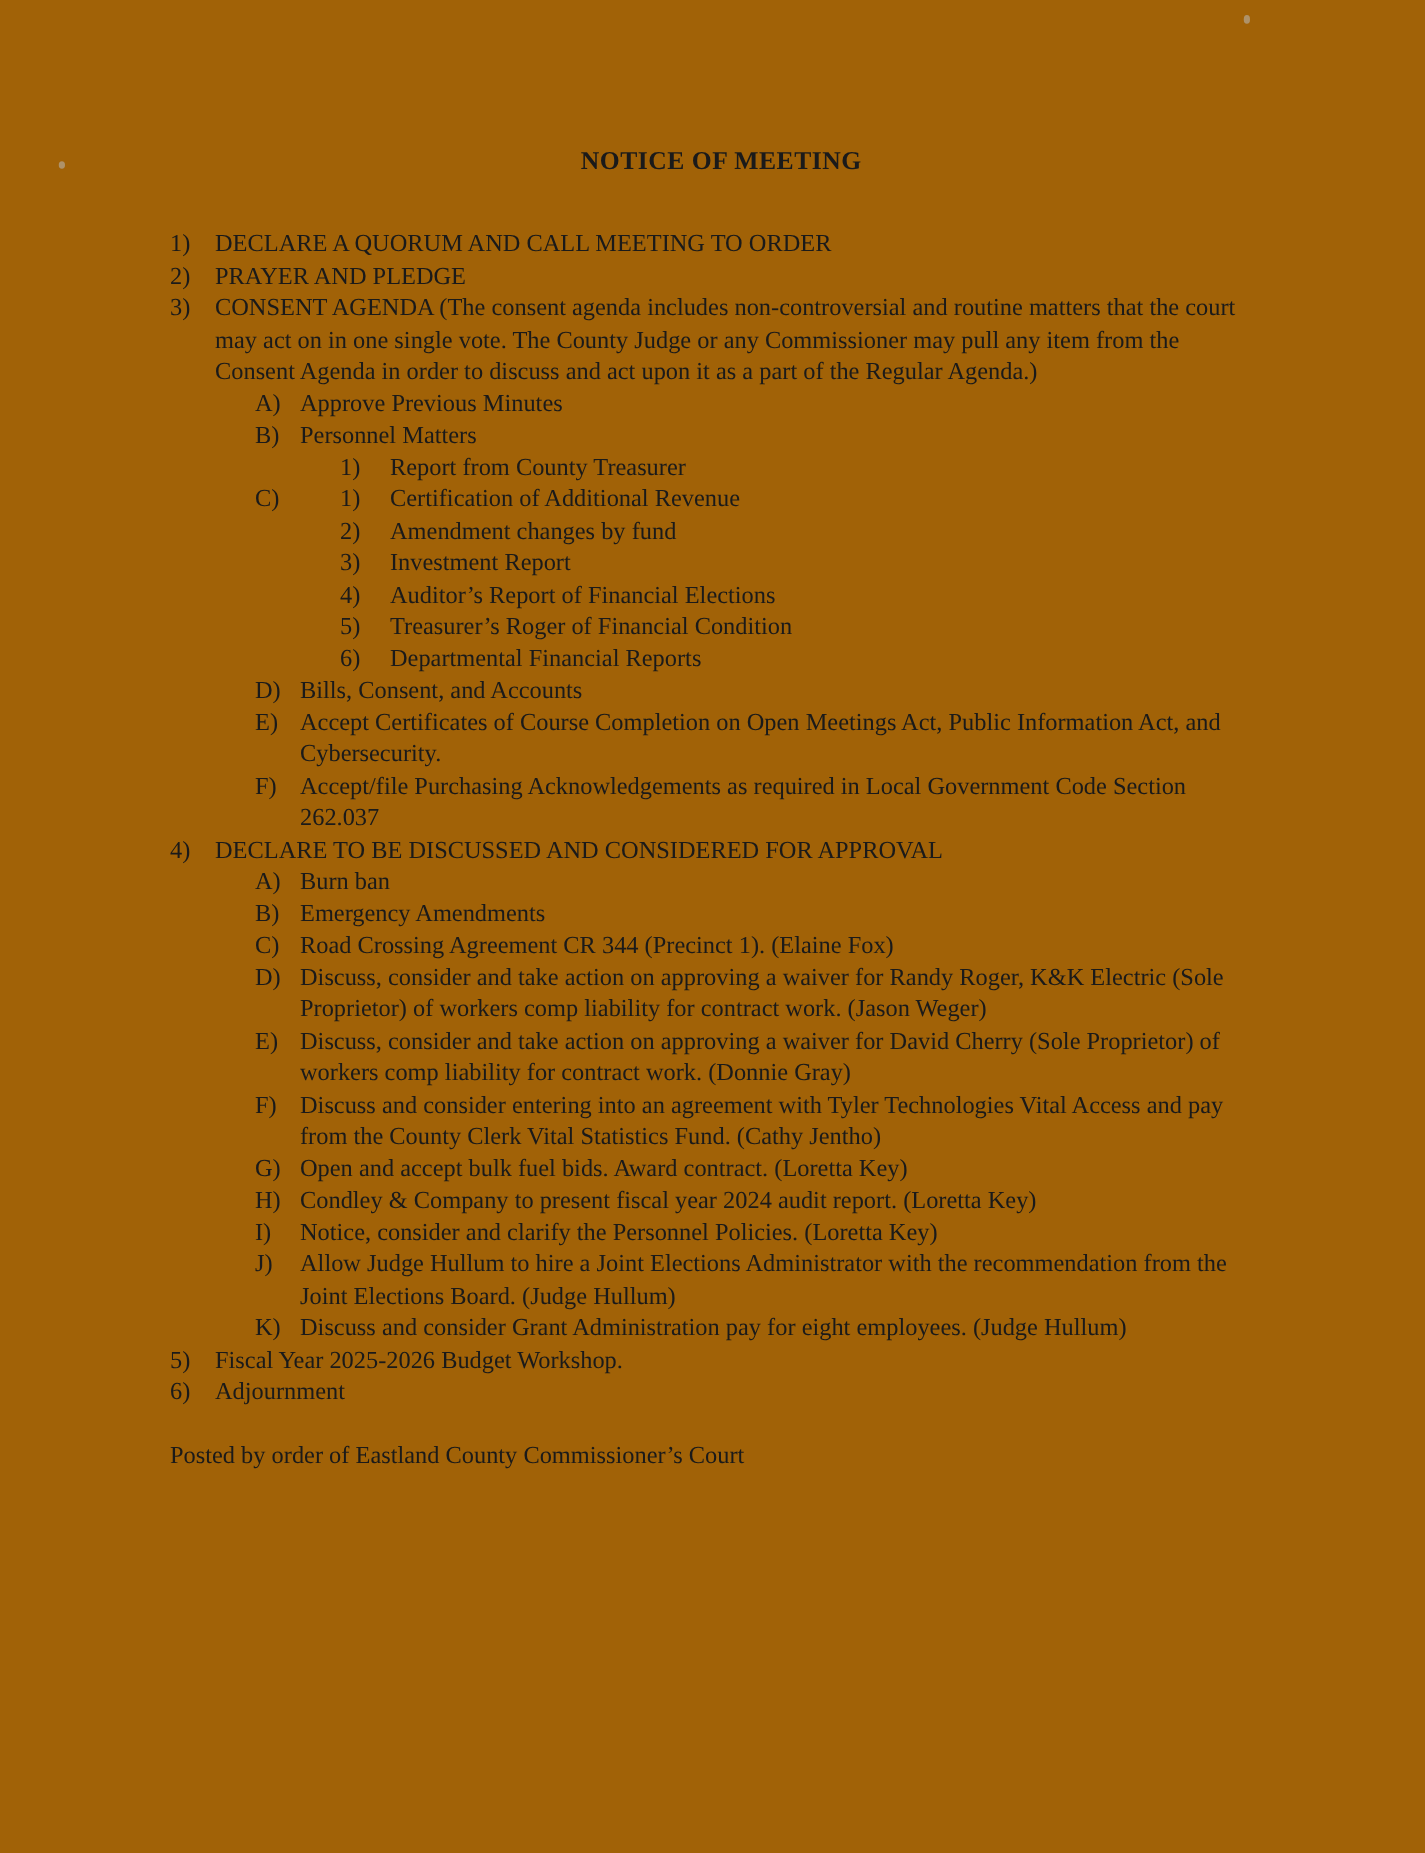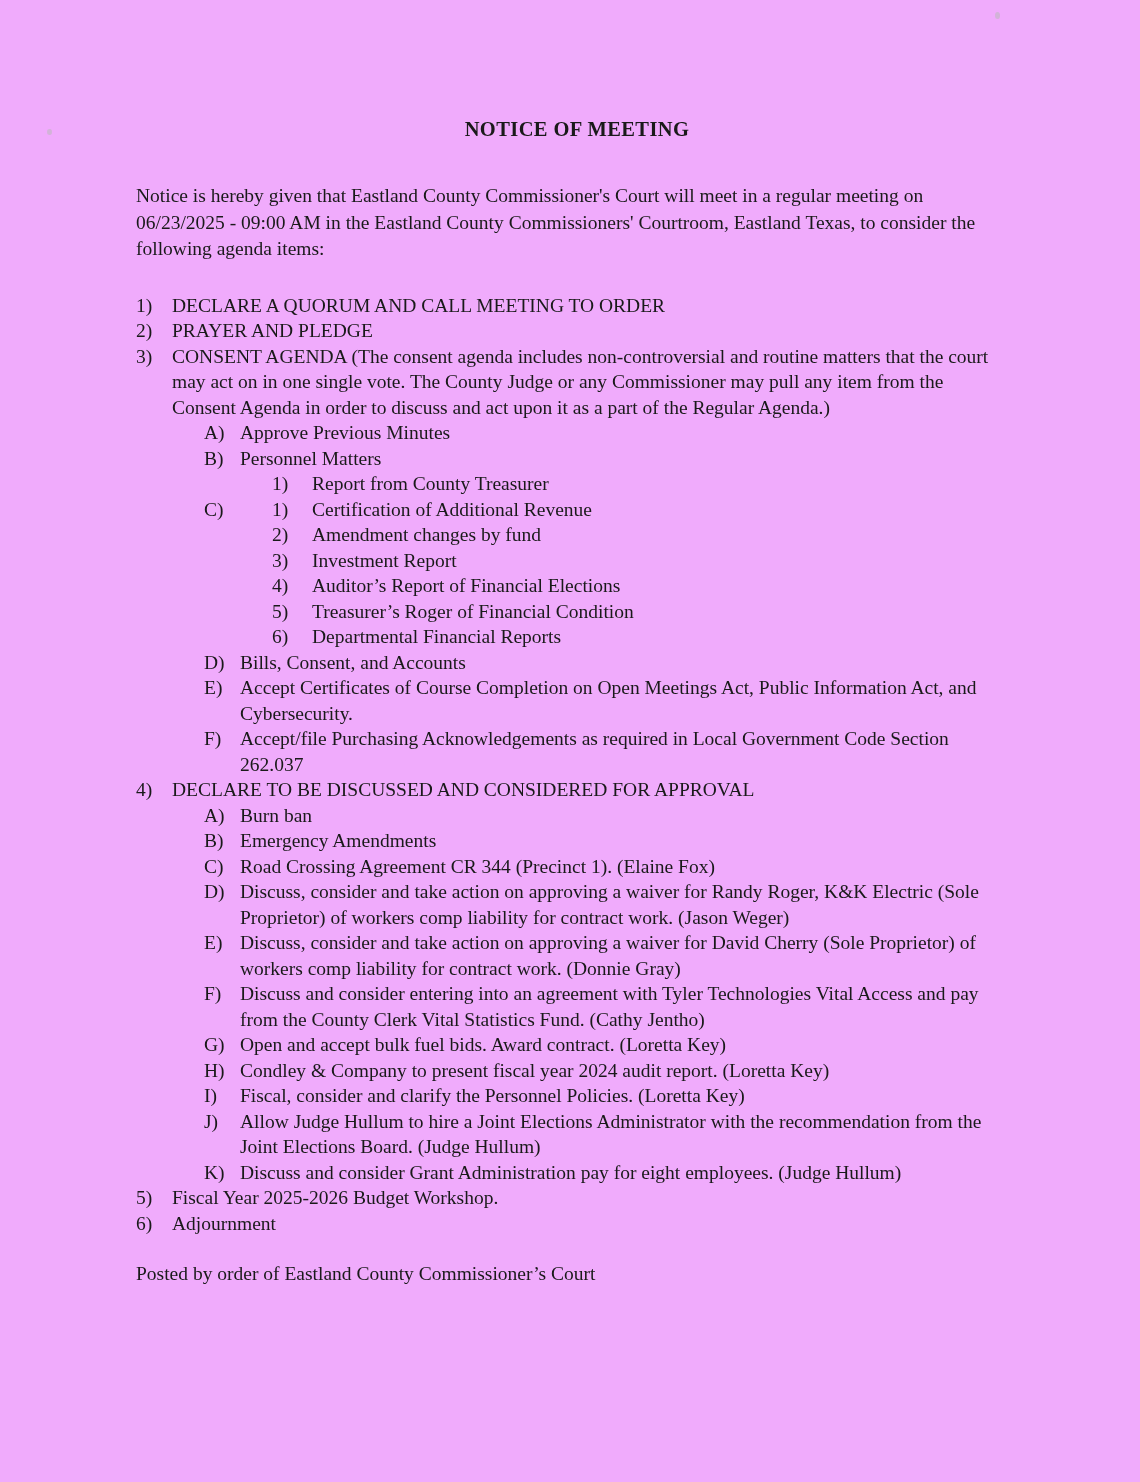--- a/index.html
+++ b/index.html
@@ -5,21 +5,21 @@
 <style>
   html, body {
     margin: 0;
     padding: 0;
     background: #ffffff;
   }
   .page {
     position: relative;
     width: 1140px;
     height: 1482px;
-    background: #f0abfc;
+    background: #a16207;
     overflow: hidden;
     font-family: "Liberation Serif", "DejaVu Serif", serif;
     color: #1a1a1a;
     -webkit-font-smoothing: antialiased;
   }
   
   .speck {
     position: absolute;
     background: #b9b9b9;
     border-radius: 50%;
@@ -104,21 +104,20 @@
 
 <div class="page">
 
   <div class="speck speck-tr"></div>
   <div class="speck speck-tl"></div>
 
   <div class="content">
 
     <h1 class="doc-title">NOTICE OF MEETING</h1>
 
-    <p class="intro">Notice is hereby given that Eastland County Commissioner's Court will meet in a regular meeting on 06/23/2025 - 09:00 AM in the Eastland County Commissioners' Courtroom, Eastland Texas, to consider the following agenda items:</p>
 
     <ul class="lvl lvl1" id="agenda-root">
         <li class="item">
           <span class="marker">1)</span>
           <span class="txt">DECLARE A QUORUM AND CALL MEETING TO ORDER</span>
         </li>
         <li class="item">
           <span class="marker">2)</span>
           <span class="txt">PRAYER AND PLEDGE</span>
         </li>
@@ -214,21 +213,21 @@
             <li class="item">
               <span class="marker">G)</span>
               <span class="txt">Open and accept bulk fuel bids. Award contract. (Loretta Key)</span>
             </li>
             <li class="item">
               <span class="marker">H)</span>
               <span class="txt">Condley &amp; Company to present fiscal year 2024 audit report. (Loretta Key)</span>
             </li>
             <li class="item">
               <span class="marker">I)</span>
-              <span class="txt">Fiscal, consider and clarify the Personnel Policies. (Loretta Key)</span>
+              <span class="txt">Notice, consider and clarify the Personnel Policies. (Loretta Key)</span>
             </li>
             <li class="item">
               <span class="marker">J)</span>
               <span class="txt">Allow Judge Hullum to hire a Joint Elections Administrator with the recommendation from the Joint Elections Board. (Judge Hullum)</span>
             </li>
             <li class="item">
               <span class="marker">K)</span>
               <span class="txt">Discuss and consider Grant Administration pay for eight employees. (Judge Hullum)</span>
             </li>
           </ul>

